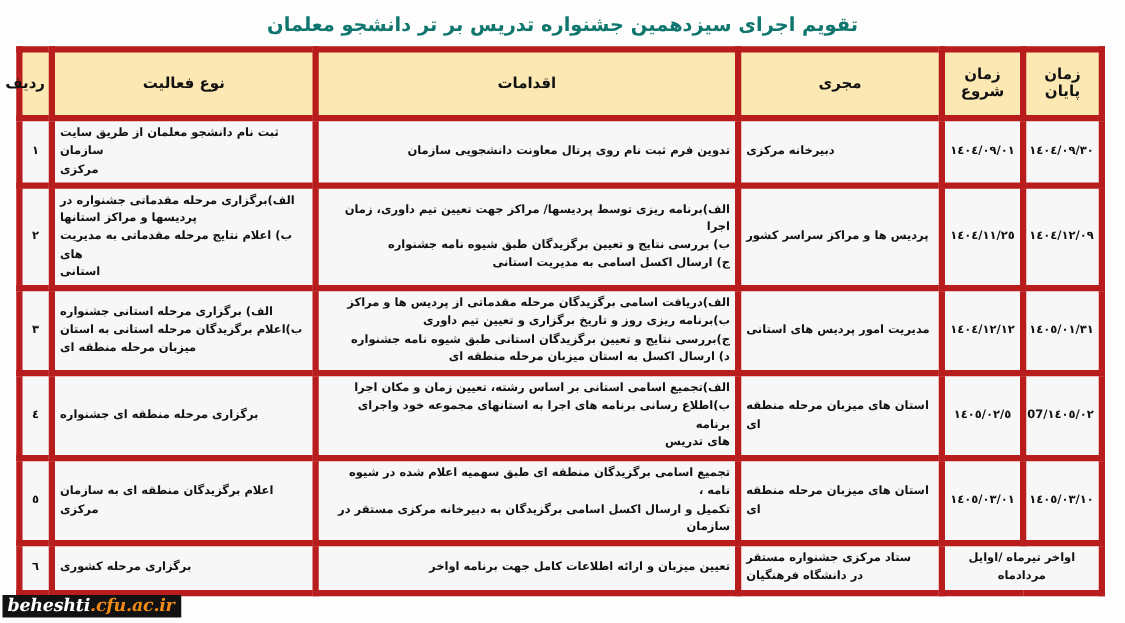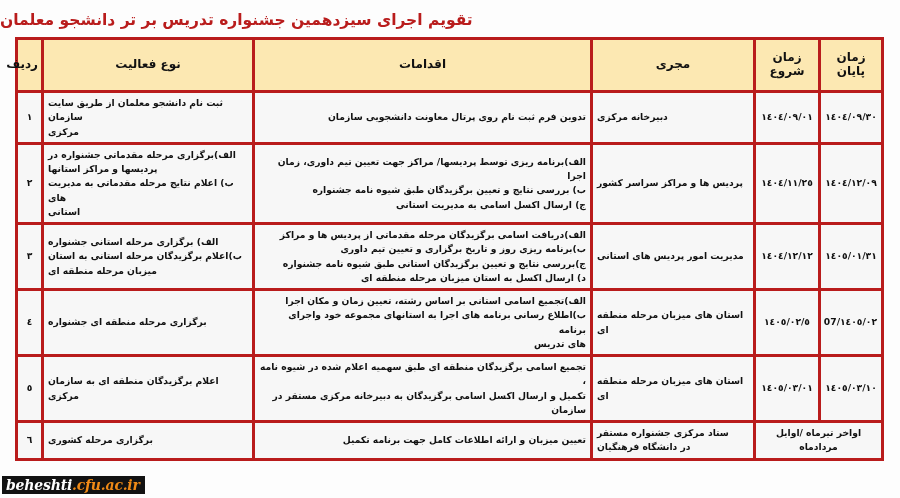--- a/index.html
+++ b/index.html
@@ -19,22 +19,22 @@
 
   #page {
     width: 900px;
     height: 498px;
     position: relative;
     background: #fdfdfd;
   }
 
   
   .doc-title {
-    text-align: left;
-    color: #b91c1c;
+    text-align: center;
+    color: #0f766e;
     font-weight: bold;
     font-size: 15.5px;
     letter-spacing: 0px;
     padding-top: 12px;
     padding-bottom: 8px;
     line-height: 1.1;
     direction: rtl;
     white-space: nowrap;
   }
 
@@ -44,21 +44,21 @@
   }
   table.cal {
     width: 866px;
     border-collapse: collapse;
     table-layout: fixed;
     direction: rtl;
     background: #fbfbfb;
   }
   table.cal th,
   table.cal td {
-    border: 3px solid #b91c1c;
+    border: 5px solid #b91c1c;
     vertical-align: middle;
     padding: 3px 4px;
     font-size: 9.2px;
     line-height: 1.55;
     color: #111111;
     font-weight: bold;
     background: #f7f7f7;
   }
   table.cal thead th {
     background: #fce8b2;
@@ -268,21 +268,21 @@
           <tr>
             <td class="c-date-merged" colspan="2">
               <span class="ln">اواخر تیرماه /اوایل</span>
               <span class="ln">مردادماه</span>
             </td>
             <td class="c-exec">
               <span class="ln">ستاد مرکزی جشنواره مستقر</span>
               <span class="ln">در دانشگاه فرهنگیان</span>
             </td>
             <td class="c-actions">
-              <span class="ln">تعیین میزبان و ارائه اطلاعات کامل جهت برنامه تکمیل</span>
+              <span class="ln">تعیین میزبان و ارائه اطلاعات کامل جهت برنامه اواخر</span>
             </td>
             <td class="c-activity">
               <span class="ln">برگزاری مرحله کشوری</span>
             </td>
             <td class="c-num">٦</td>
           </tr>
         </tbody>
     </table>
   </div>
 

